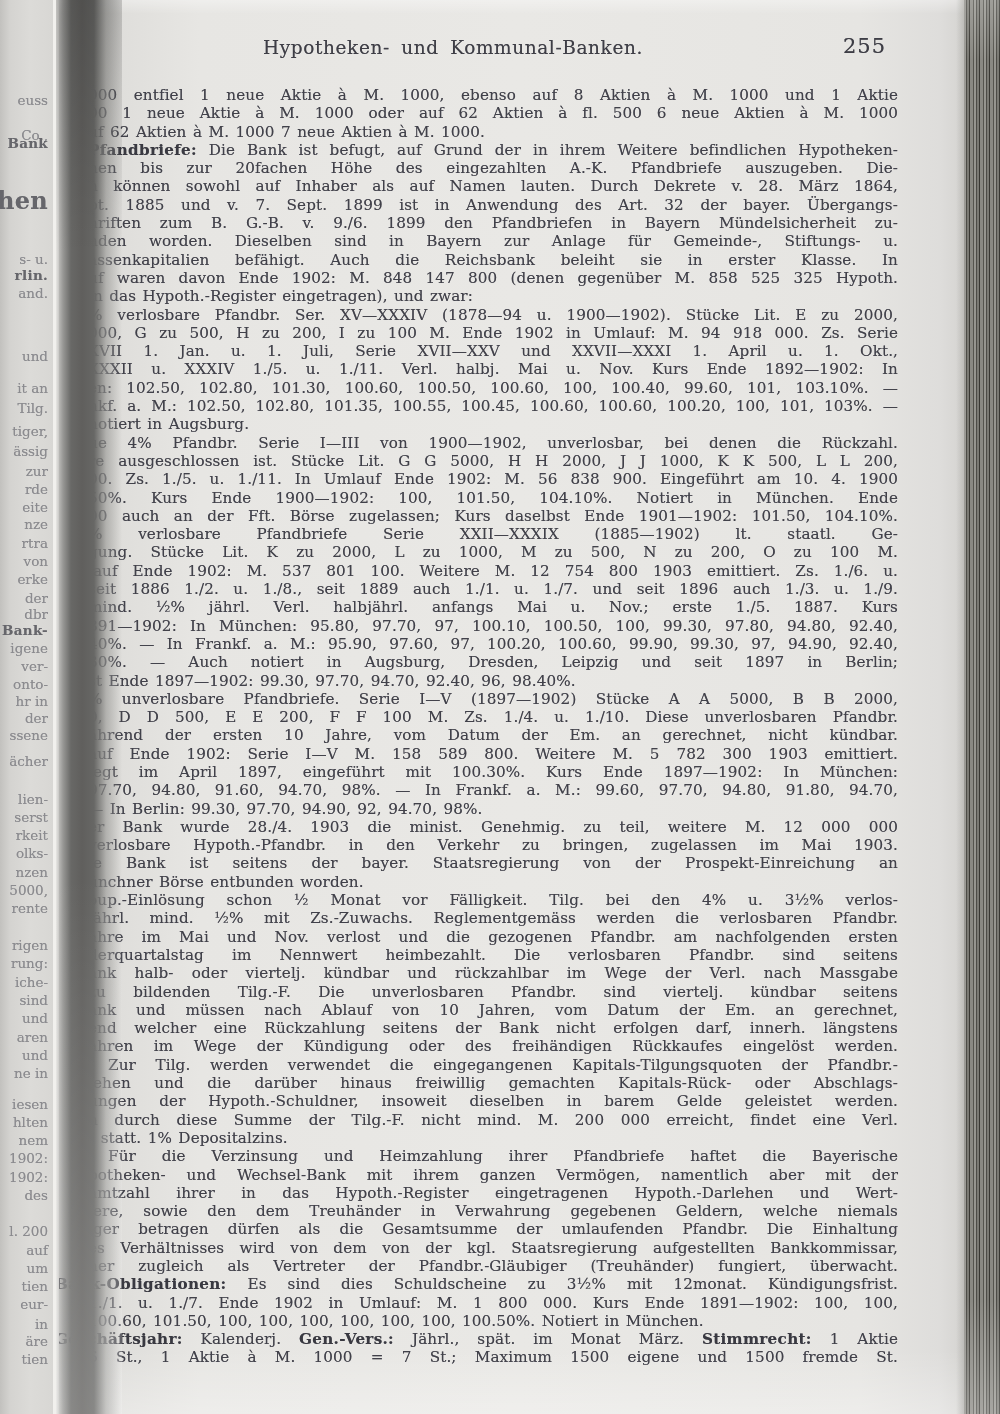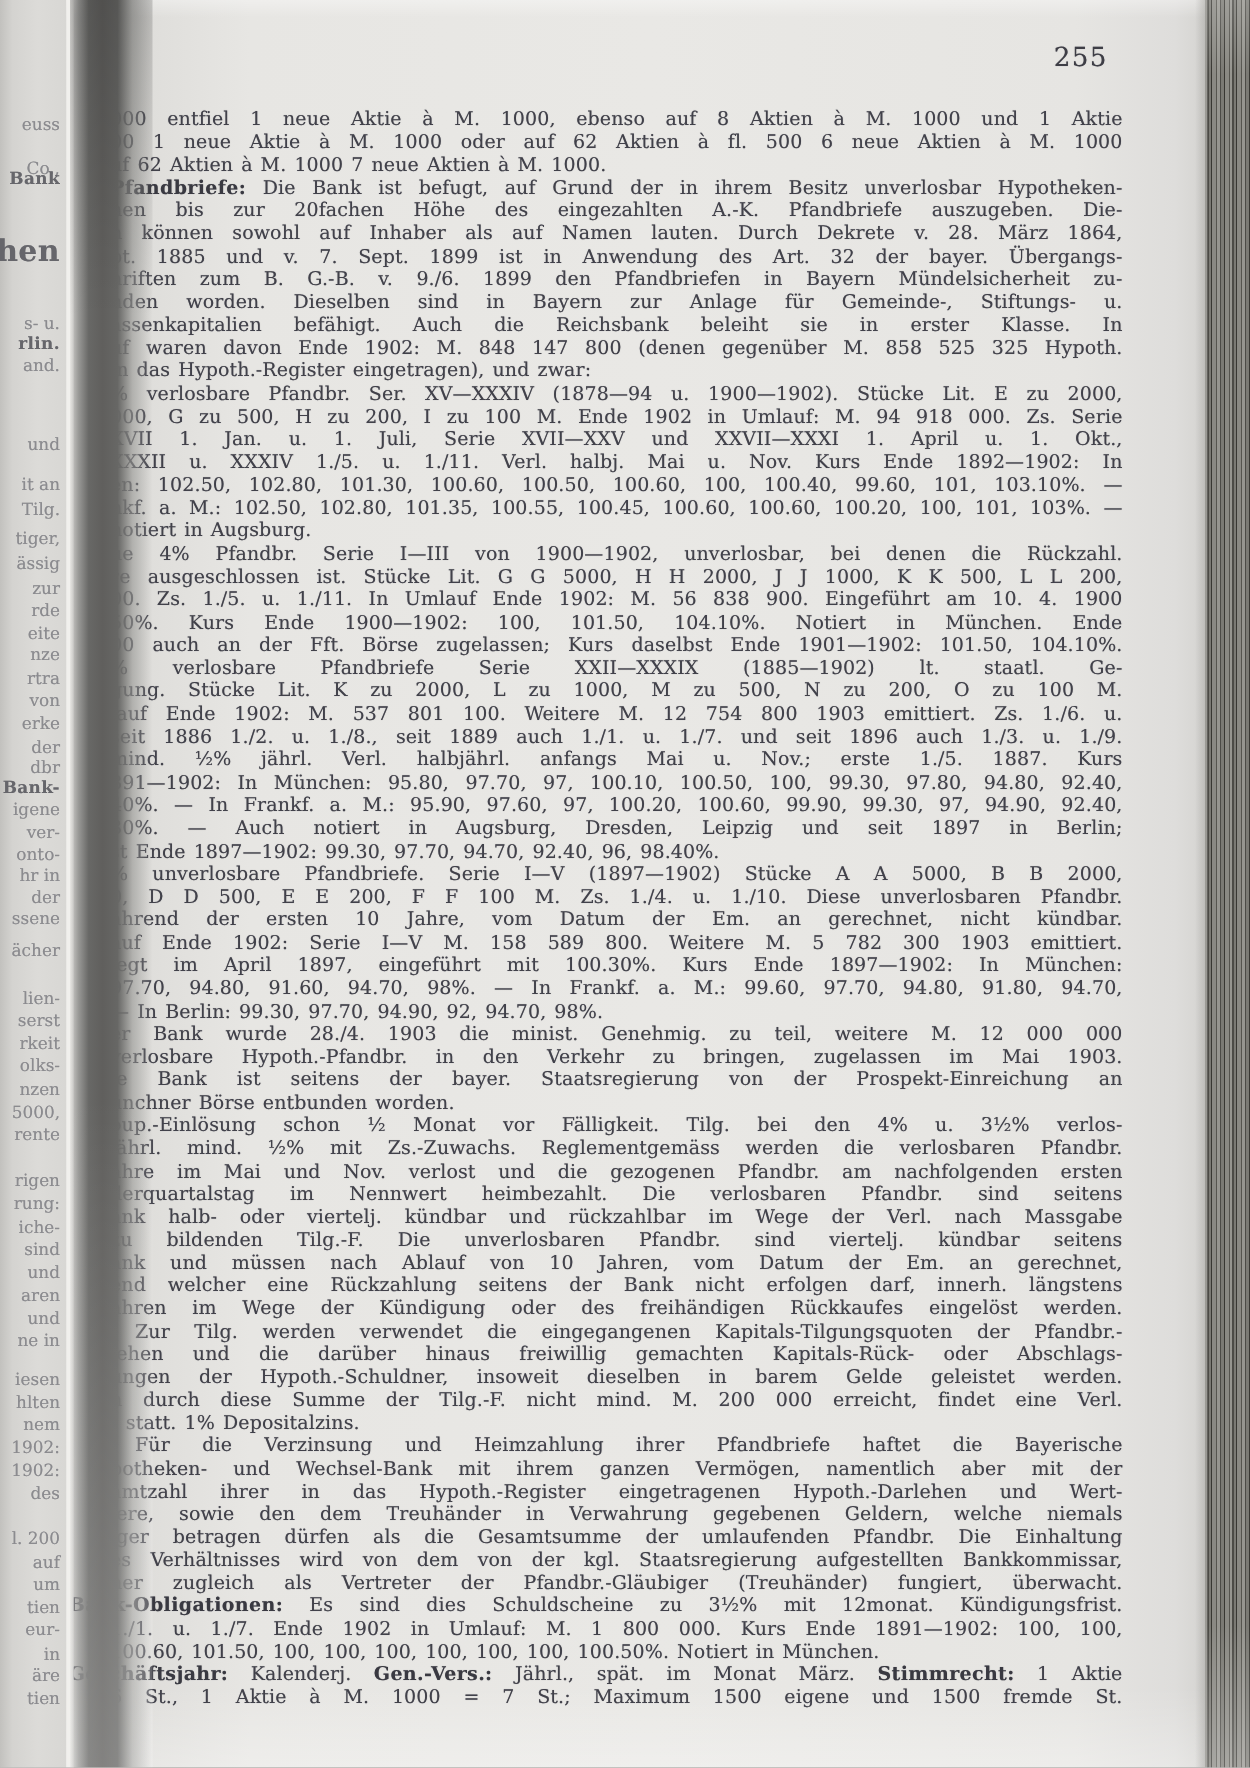--- a/index.html
+++ b/index.html
@@ -45,28 +45,29 @@
         repeating-linear-gradient(90deg,#96958f 0 2px,#4c4b46 2px 3px,#7b7a74 3px 5px,#383732 5px 6px,#8a8983 6px 9px,#55544e 9px 10px);}
   .redge:before{content:"";position:absolute;top:0;left:-8px;width:10px;height:100%;
       background:linear-gradient(90deg, rgba(210,209,206,0), rgba(160,159,155,.55));}
 </style>
 </head>
 <body>
 
 <div class="scan">
   <div class="paper"></div>
 
+  <div class="hdr">Hypotheken- und Kommunal-Banken.</div>
   <div class="pageno">255</div>
 
   <div class="bodytext">
 
   <div class="tl">000 entfiel 1 neue Aktie à M. 1000, ebenso auf 8 Aktien à M. 1000 und 1 Aktie</div>
       <div class="tl">00 1 neue Aktie à M. 1000 oder auf 62 Aktien à fl. 500 6 neue Aktien à M. 1000</div>
       <div class="tl end"><span>uf 62 Aktien à M. 1000 7 neue Aktien à M. 1000.</span></div>
-      <div class="tl"><span class="b">Pfandbriefe:</span><span> Die Bank ist befugt, auf Grund der in ihrem Besitz unverlosbar Hypotheken-</span></div>
+      <div class="tl"><span class="b">Pfandbriefe:</span><span> Die Bank ist befugt, auf Grund der in ihrem Weitere befindlichen Hypotheken-</span></div>
       <div class="tl">hen bis zur 20fachen Höhe des eingezahlten A.-K. Pfandbriefe auszugeben. Die-</div>
       <div class="tl">n können sowohl auf Inhaber als auf Namen lauten. Durch Dekrete v. 28. März 1864,</div>
       <div class="tl">pt. 1885 und v. 7. Sept. 1899 ist in Anwendung des Art. 32 der bayer. Übergangs-</div>
       <div class="tl">hriften zum B. G.-B. v. 9./6. 1899 den Pfandbriefen in Bayern Mündelsicherheit zu-</div>
       <div class="tl">nden worden. Dieselben sind in Bayern zur Anlage für Gemeinde-, Stiftungs- u.</div>
       <div class="tl">assenkapitalien befähigt. Auch die Reichsbank beleiht sie in erster Klasse. In</div>
       <div class="tl">uf waren davon Ende 1902: M. 848 147 800 (denen gegenüber M. 858 525 325 Hypoth.</div>
       <div class="tl end"><span>in das Hypoth.-Register eingetragen), und zwar:</span></div>
       <div class="tl">% verlosbare Pfandbr. Ser. XV—XXXIV (1878—94 u. 1900—1902). Stücke Lit. E zu 2000,</div>
       <div class="tl">000, G zu 500, H zu 200, I zu 100 M. Ende 1902 in Umlauf: M. 94 918 000. Zs. Serie</div>

